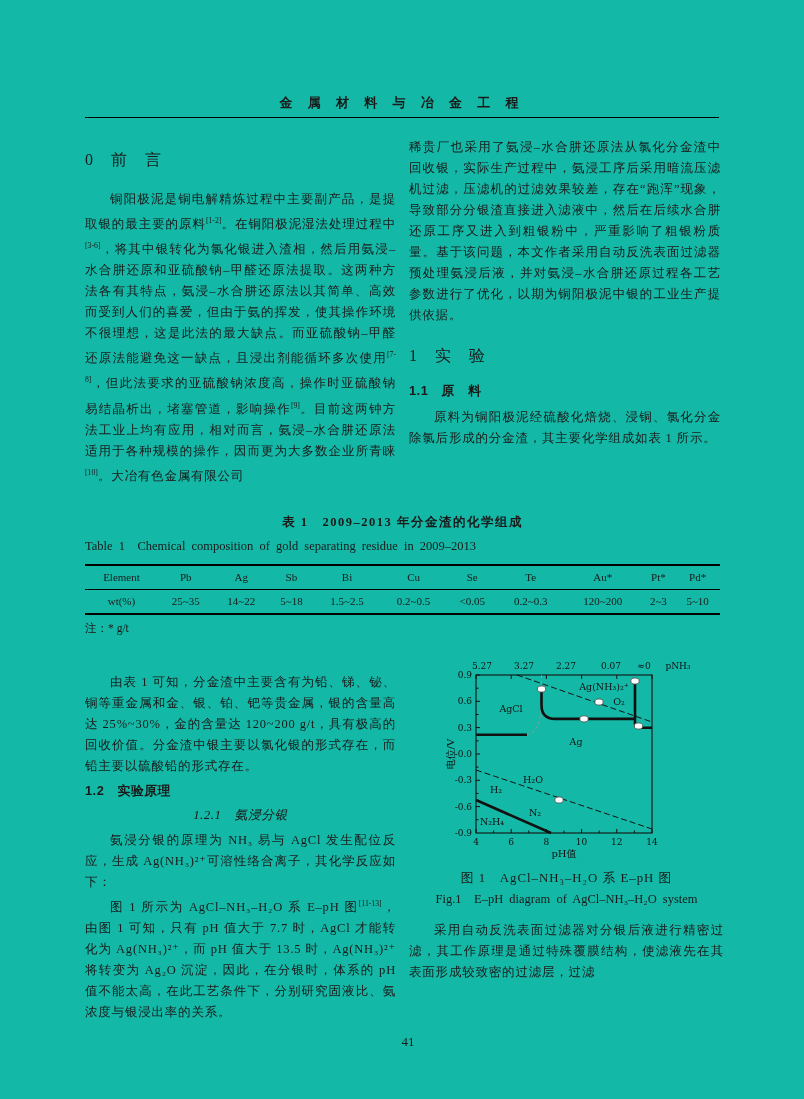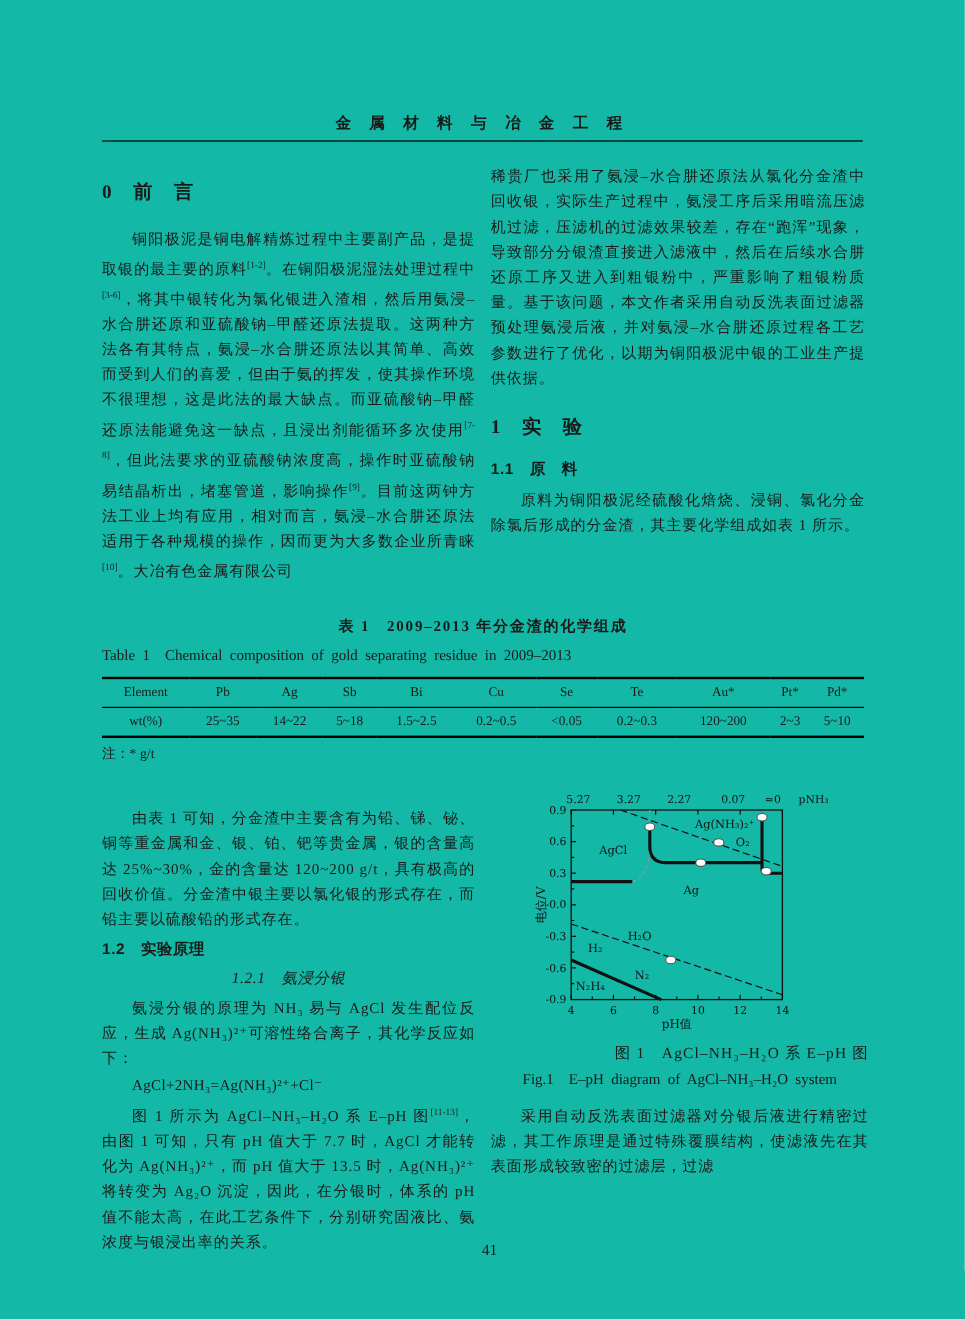--- a/index.html
+++ b/index.html
@@ -21,42 +21,42 @@
   .left-top    { left:85px;  top:146px; width:311px; }
   .right-top   { left:409px; top:137px; width:312px; }
   .left-bot    { left:85px;  top:672px; width:311px; }
   .right-bot   { left:409px; top:645px; width:315px; }
   .body {
     font-size:12.5px; line-height:21px; text-align:justify;
     letter-spacing:0.8px; margin:0;
   }
   .indent { text-indent:2em; }
   sup { font-size:0.62em; letter-spacing:0; }
-  .h-major { font-size:16px; font-weight:bold; margin:4px 0 18px 0; letter-spacing:1px; }
+  .h-major { font-size:16px; font-weight:normal; margin:4px 0 18px 0; letter-spacing:1px; }
   .right-top .h-major { margin:20px 0 16px 0; }
   .h-sub {
     font-family:"Liberation Sans","DejaVu Sans",sans-serif;
     font-size:12.8px; font-weight:bold; margin:6px 0 7px 0; letter-spacing:0.5px;
   }
   .h-kai { font-size:12.8px; font-style:italic; font-weight:normal; margin:2px 0 6px 0; letter-spacing:0.5px;text-align:center; }
   .formula { font-size:12.5px; line-height:21px; margin:1px 0; text-indent:2em; letter-spacing:0.3px; }
 
   .table-block { position:absolute; left:85px; top:514px; width:635px; }
   .tbl-title-cn { text-align:center; font-size:12.5px; font-weight:bold; letter-spacing:1.5px; margin-bottom:7px; }
   .tbl-title-en { text-align:left; font-size:12.5px; word-spacing:3px; margin-bottom:9px; }
   .tbl-grid { width:100%; border-collapse:collapse; border-top:2.2px solid #000; border-bottom:2.2px solid #000; }
   .tbl-grid thead tr { border-bottom:1.1px solid #000; }
   .tbl-grid th, .tbl-grid td {
     font-size:11px; font-weight:normal; text-align:center; padding:5px 0 6px 0;
   }
   .tbl-note { font-size:11.5px; margin-top:6px; }
 
   .fig svg { display:block; margin-left:5px; }
   .fig svg text { font-family:"DejaVu Serif","DejaVu Sans",serif; fill:#111; }
-  .fig-cap-cn { text-align:right; font-size:12.8px; letter-spacing:1px; margin-top:7px; }
+  .fig-cap-cn { text-align:center; font-size:12.8px; letter-spacing:1px; margin-top:7px; }
   .fig-cap-en { text-align:center; font-size:12.5px; word-spacing:3px; margin-top:4px; margin-bottom:12px; }
   .page-number { position:absolute; top:1034px; left:12px; right:0; text-align:center; font-size:13px; }
 </style>
 </head>
 <body>
 
 <div class="page">
 
   <div class="journal-header">金 属 材 料 与 冶 金 工 程</div>
   <div class="header-rule"></div>
@@ -109,21 +109,20 @@
       </tbody>
     </table>
     <div class="tbl-note">注：* g/t</div>
   </div>
 
   <div class="col left-bot">
     <p class="body indent">由表 1 可知，分金渣中主要含有为铅、锑、铋、铜等重金属和金、银、铂、钯等贵金属，银的含量高达 25%~30%，金的含量达 120~200 g/t，具有极高的回收价值。分金渣中银主要以氯化银的形式存在，而铅主要以硫酸铅的形式存在。</p>
     <div class="h-sub">1.2　实验原理</div>
     <div class="h-kai">1.2.1　氨浸分银</div>
     <p class="body indent">氨浸分银的原理为 NH₃ 易与 AgCl 发生配位反应，生成 Ag(NH₃)²⁺可溶性络合离子，其化学反应如下：</p>
-    <p class="formula">AgCl+2NH₃=Ag(NH₃)²⁺+Cl⁻</p>
     <p class="body indent">图 1 所示为 AgCl–NH₃–H₂O 系 E–pH 图<sup>[11-13]</sup>，由图 1 可知，只有 pH 值大于 7.7 时，AgCl 才能转化为 Ag(NH₃)²⁺，而 pH 值大于 13.5 时，Ag(NH₃)²⁺将转变为 Ag₂O 沉淀，因此，在分银时，体系的 pH 值不能太高，在此工艺条件下，分别研究固液比、氨浓度与银浸出率的关系。</p>
   </div>
 
   <div class="col right-bot">
     <div class="fig">
       <svg width="310" height="218" viewBox="0 0 310 218">
 
         <rect x="62" y="30" width="176" height="158" fill="none" stroke="#111" stroke-width="1.1"></rect>
 
         <g stroke="#111" stroke-width="1">

